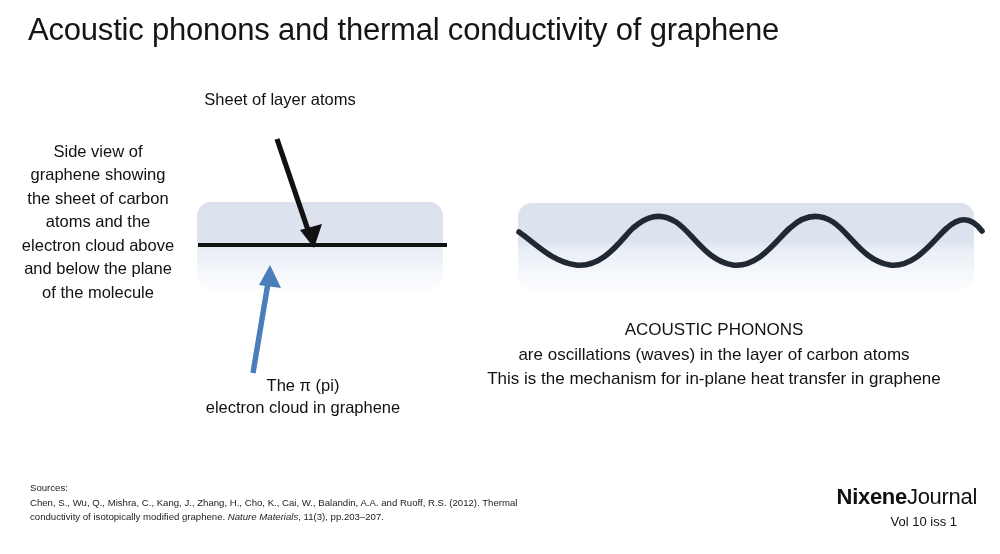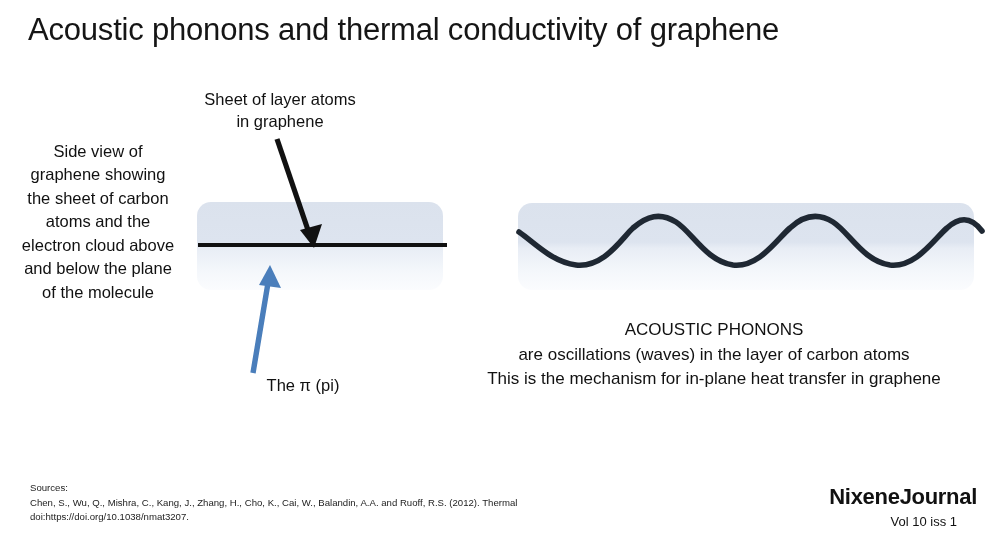--- a/index.html
+++ b/index.html
@@ -131,21 +131,21 @@
     top: 484px;
     text-align: right;
     white-space: nowrap;
   }
   #journal-logo .logo-line {
     font-size: 22px;
     letter-spacing: -0.3px;
     color: #111111;
   }
   #journal-logo .logo-bold { font-weight: bold; }
-  #journal-logo .logo-light { font-weight: 700; }
+  #journal-logo .logo-light { font-weight: 400; }
   #journal-logo .volume-line {
     font-size: 13px;
     margin-top: 4px;
     margin-right: 20px;
     color: #111111;
   }
 </style>
 </head>
 <body>
 
@@ -176,37 +176,37 @@
            C 692,232 706,261 733,265
            C 759,268 778,238 790,228
            C 803,216 817,212 833,222
            C 849,232 863,261 890,265
            C 916,268 935,238 947,228
            C 958,218 970,215 982,231" fill="none" stroke="#1f2833" stroke-width="5.6" stroke-linecap="round" stroke-linejoin="round"></path>
 </svg>
 
 <div id="sheet-callout" class="caption">
   <div>Sheet of layer atoms</div>
-  <div>in graphene</div>
 </div>
 
 <div id="left-caption" class="caption">Side view of graphene showing the sheet of carbon atoms and the electron cloud above and below the plane of the molecule</div>
 
 <div id="pi-callout" class="caption">
   <div>The π (pi)</div>
+  <div>electron cloud in graphene</div>
 </div>
 
 <div id="phonon-caption" class="caption">
   <div>ACOUSTIC PHONONS</div>
   <div>are oscillations (waves) in the layer of carbon atoms</div>
   <div>This is the mechanism for in-plane heat transfer in graphene</div>
 </div>
 
 <div id="sources-block">
   <div class="src-line">Sources:</div>
   <div class="src-line">Chen, S., Wu, Q., Mishra, C., Kang, J., Zhang, H., Cho, K., Cai, W., Balandin, A.A. and Ruoff, R.S. (2012). Thermal</div>
-  <div class="src-line">doi:https://doi.org/10.1038/nmat3207.</div>
+  <div class="src-line"><span>conductivity of isotopically modified graphene. </span><em>Nature Materials</em><span>, 11(3), pp.203–207.</span></div>
 </div>
 
 <div id="journal-logo">
   <div class="logo-line"><span class="logo-bold">Nixene</span><span class="logo-light">Journal</span></div>
   <div class="volume-line">Vol 10  iss 1</div>
 </div>
 
 </body></html>

